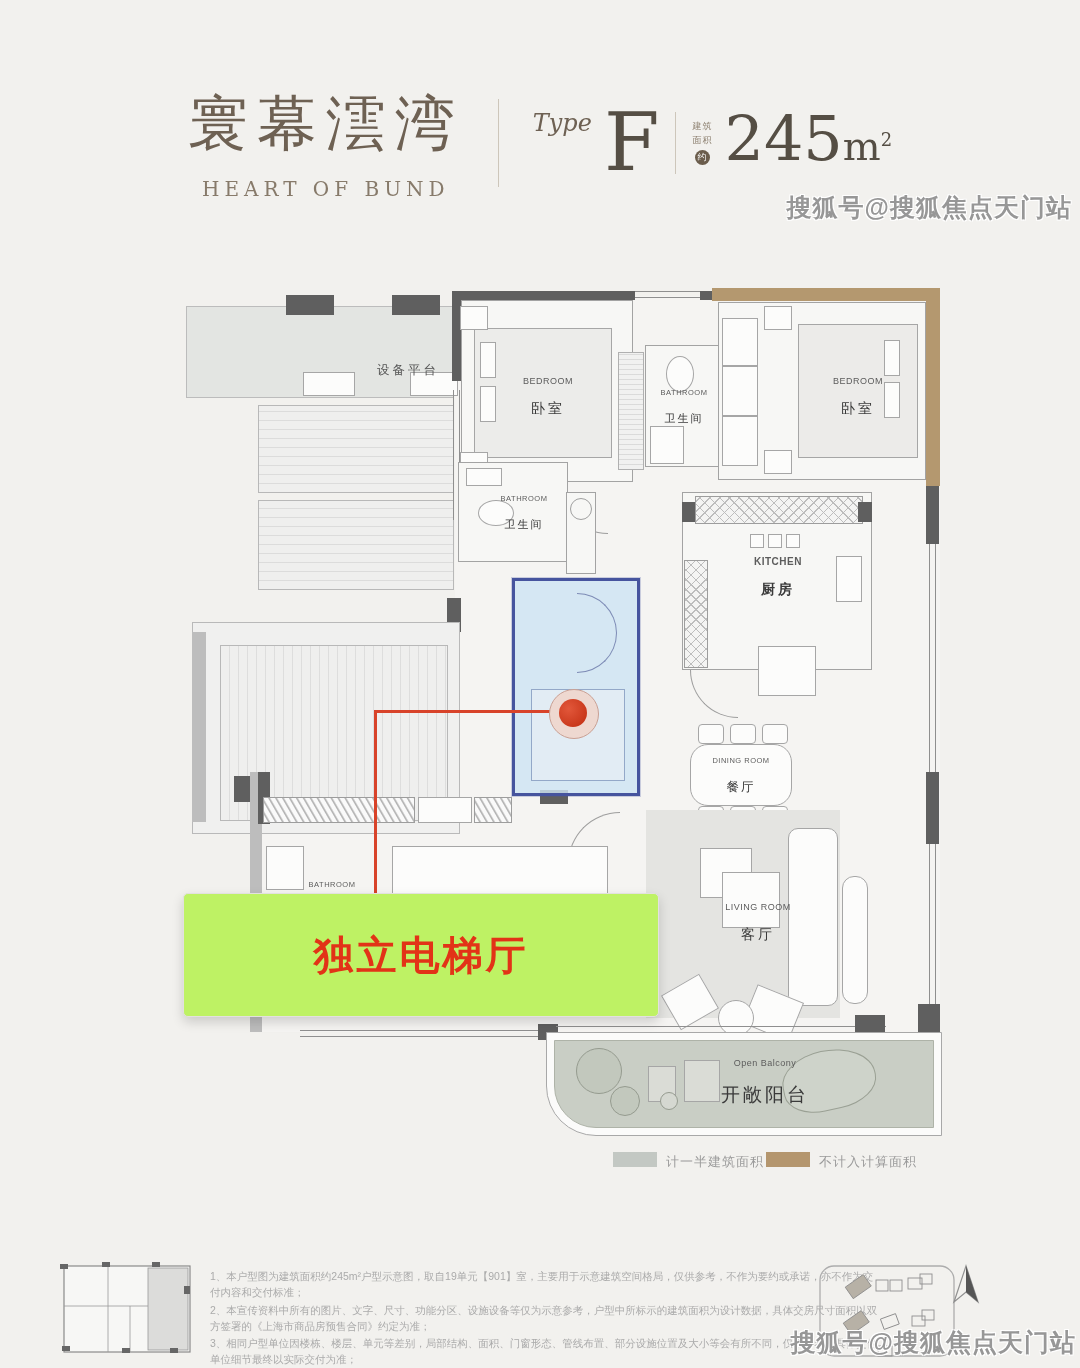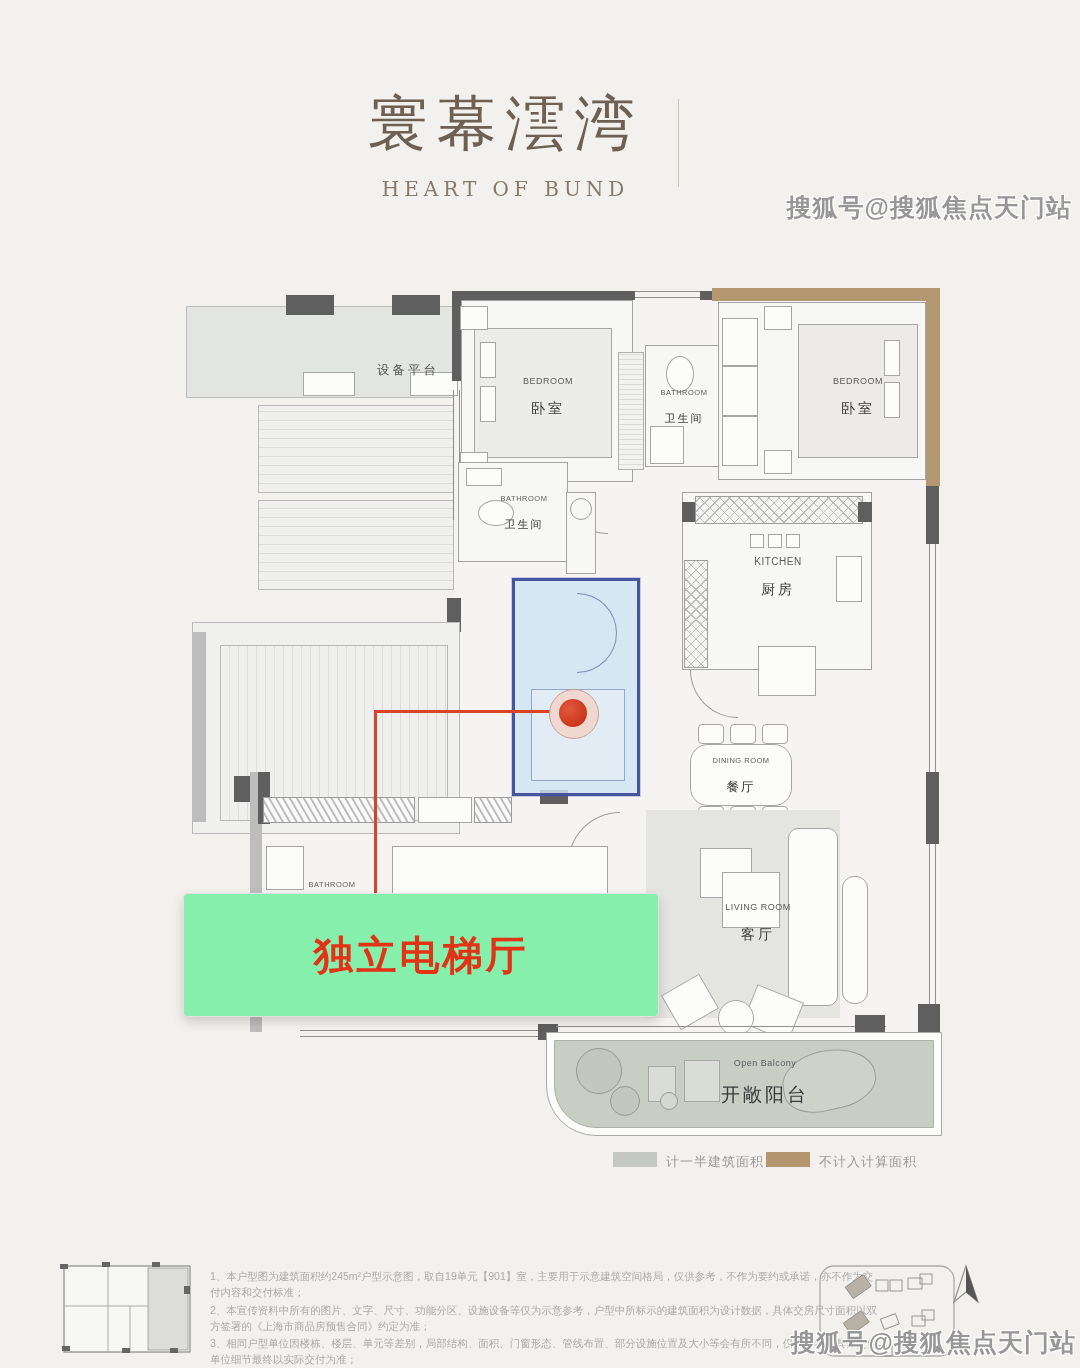--- a/index.html
+++ b/index.html
@@ -58,21 +58,21 @@
   
   .ev{position:absolute;left:512px;top:578px;width:128px;height:218px;background:rgba(206,228,243,.82);
       border:3px solid #46549e;box-sizing:border-box;z-index:20;box-shadow:0 0 0 1px rgba(70,84,158,.25);}
   .ev-rug{position:absolute;left:16px;top:108px;width:94px;height:92px;background:#e2ecf4;border:1px solid #93a8c8;box-sizing:border-box;}
   .dot-outer{position:absolute;left:549px;top:689px;width:48px;height:48px;border-radius:50%;
       background:#eed8d0;border:1px solid #c9a094;z-index:25;}
   .dot-inner{position:absolute;left:559px;top:699px;width:28px;height:28px;border-radius:50%;
       background:radial-gradient(circle at 35% 35%,#e2573a,#c02c10);z-index:26;}
   .rline{position:absolute;background:#d8432a;z-index:24;}
   
-  .callout{position:absolute;left:183px;top:893px;width:474px;height:122px;background:#86efac;
+  .callout{position:absolute;left:183px;top:893px;width:474px;height:122px;background:#bef264;
       border:1px solid #e3e1de;border-radius:5px;box-shadow:0 5px 12px rgba(0,0,0,.16);
       display:flex;flex-direction:column;justify-content:center;align-items:center;z-index:30;}
   .callout .l1{font-size:40px;font-weight:900;color:#e23317;letter-spacing:3px;line-height:1.15;}
   .callout .l2{font-size:41px;font-weight:900;color:#e23317;letter-spacing:1px;line-height:1.2;}
   
   .legend-sw{position:absolute;width:44px;height:15px;}
   .legend-lb{position:absolute;font-size:13px;color:#9b9b9b;letter-spacing:1px;}
   
   .disc{position:absolute;left:210px;top:1268px;width:668px;color:#ababab;font-size:10.5px;line-height:1.55;}
   .disc p{margin:0 0 1px 0;}
@@ -82,20 +82,31 @@
 
 <div id="page">
 
   <div class="header">
     <div class="brand">
       <div class="brand-cn">寰幕澐湾</div>
       <div class="brand-en">HEART OF BUND</div>
     </div>
     <div class="hdr-div"></div>
     <div class="type-col">
+      <div class="type-row">
+        <span class="type-word">Type</span>
+        <span class="type-letter">F</span>
+        <span class="tdiv"></span>
+        <span class="area-mini">
+          <span>建筑</span>
+          <span>面积</span>
+          <span class="yue">约</span>
+        </span>
+        <span class="area-big"><span>245</span><span class="unit"><span>m</span><sup>2</sup></span></span>
+      </div>
     </div>
   </div>
 
   <div class="wm" style="right:8px;top:191px;">搜狐号@搜狐焦点天门站</div>
   <div class="wm" style="right:4px;top:1326px;">搜狐号@搜狐焦点天门站</div>
 
   <div class="abs" style="left:0;top:0;width:1080px;height:1368px;">
 
     <div class="fill" style="left:455px;top:296px;width:485px;height:736px;background:#f5f4f2;"></div>
     <div class="fill" style="left:262px;top:772px;width:200px;height:260px;background:#f5f4f2;"></div>
@@ -179,21 +190,21 @@
 
     <div class="room" style="left:682px;top:492px;width:190px;height:178px;"></div>
     <div class="xhatch" style="left:695px;top:496px;width:168px;height:28px;"></div>
     <div class="wall" style="left:682px;top:502px;width:13px;height:20px;"></div>
     <div class="wall" style="left:858px;top:502px;width:14px;height:20px;"></div>
     <div class="furn" style="left:750px;top:534px;width:14px;height:14px;"></div>
     <div class="furn" style="left:768px;top:534px;width:14px;height:14px;"></div>
     <div class="furn" style="left:786px;top:534px;width:14px;height:14px;"></div>
     <div class="furn" style="left:836px;top:556px;width:26px;height:46px;"></div>
     <div class="xhatch" style="left:684px;top:560px;width:24px;height:108px;"></div>
-    <div class="room-label" style="left:728px;top:556px;width:100px;">
+    <div class="room-label" style="left:728px;top:556px;width:100px;font-weight:bold;">
       <span class="en" style="font-size:10px;">KITCHEN</span>
       <span class="cn">厨房</span>
     </div>
     <div class="furn" style="left:758px;top:646px;width:58px;height:50px;"></div>
     <div class="arcBL" style="left:690px;top:670px;width:48px;height:48px;"></div>
 
     <div class="ev">
       <div class="arcTR" style="left:62px;top:12px;width:40px;height:40px;"></div>
       <div class="arcBR" style="left:62px;top:52px;width:40px;height:40px;"></div>
       <div class="ev-rug"></div>

